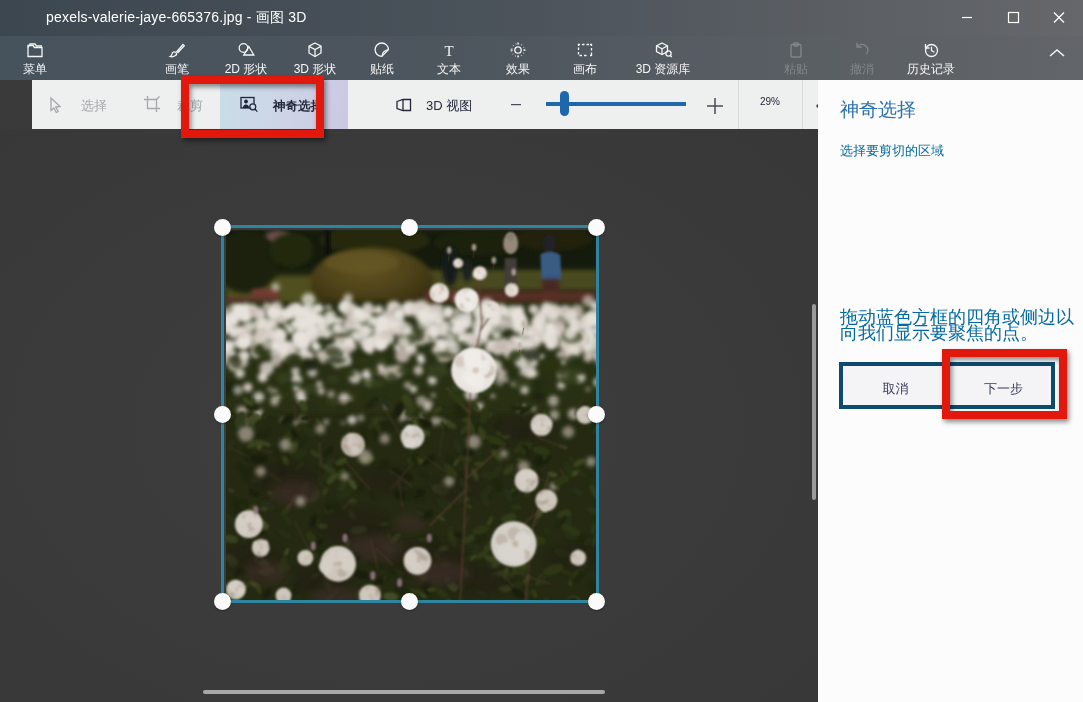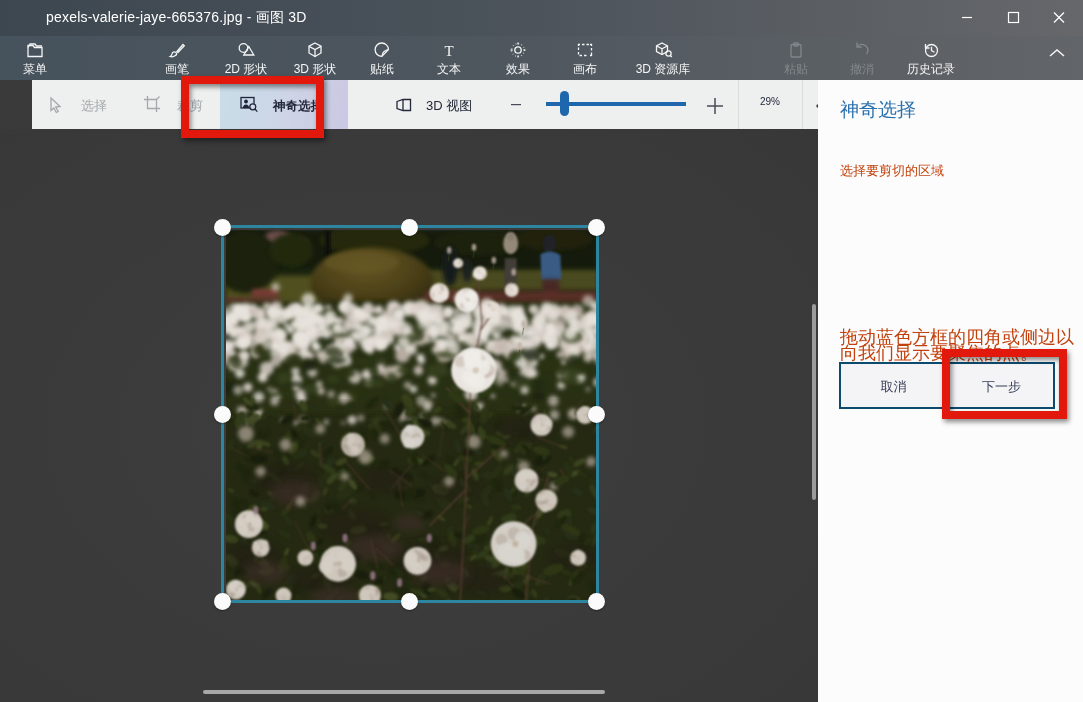--- a/index.html
+++ b/index.html
@@ -31,23 +31,23 @@
 #photowrap { position:absolute; left:221px; top:96px; width:379px; height:379px; }
 #selrect { position:absolute; left:0px; top:0px; width:378px; height:378px; border:3px solid #2e85a0; }
 .hdl { position:absolute; width:17px; height:17px; border-radius:50%; background:#fbfbfb;
   box-shadow:0 1px 2px rgba(0,0,0,0.35); }
 #vscroll { left:812px; top:304px; width:4px; height:196px; background:#9b9b9b; border-radius:2px; }
 #hscroll { left:203px; top:690px; width:402px; height:4px; background:#a8a8a8; border-radius:2px; }
 
 
 #panel { left:818px; top:80px; width:265px; height:622px; background:#fcfcfc; }
 #ptitle { left:22px; top:17px; font-size:19px; color:#2a70ad; }
-.ptext { position:absolute; font-size:13px; color:#c2410c; line-height:16px;margin-top:20px; }
+.ptext { position:absolute; font-size:13px; color:#0369a1; line-height:16px; }
 #btnrow { position:absolute; left:21px; top:282px; width:216px; height:47px;
-  background:#f4f4f6; border:2px solid #0c4a6e; }
+  background:#f4f4f6; border:4px solid #0c4a6e; }
 .pbtn { position:absolute; top:0; height:45px; line-height:45px; text-align:center;
   font-size:13px; color:#333a55; }
 
 .redbox { position:absolute; border:8px solid #e2180c;
   filter:drop-shadow(2px 3px 2.5px rgba(0,0,0,0.45)); }
 </style></head>
 <body>
 <div class="abs" id="titlebar">
   <div class="abs" id="title">pexels-valerie-jaye-665376.jpg - 画图 3D</div>
   <svg class="abs" style="left:955px;top:0" width="128" height="36">

